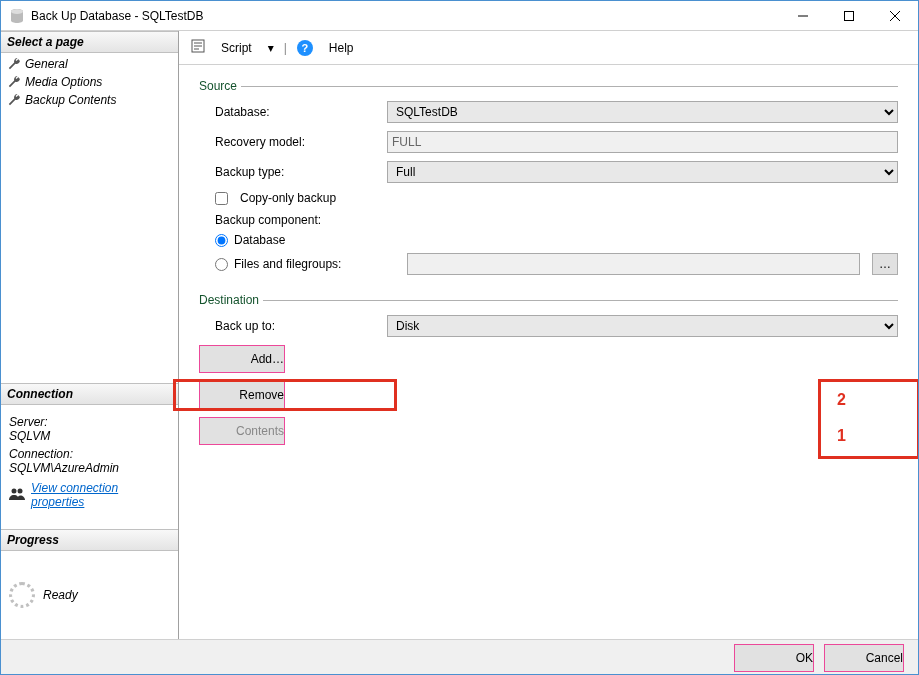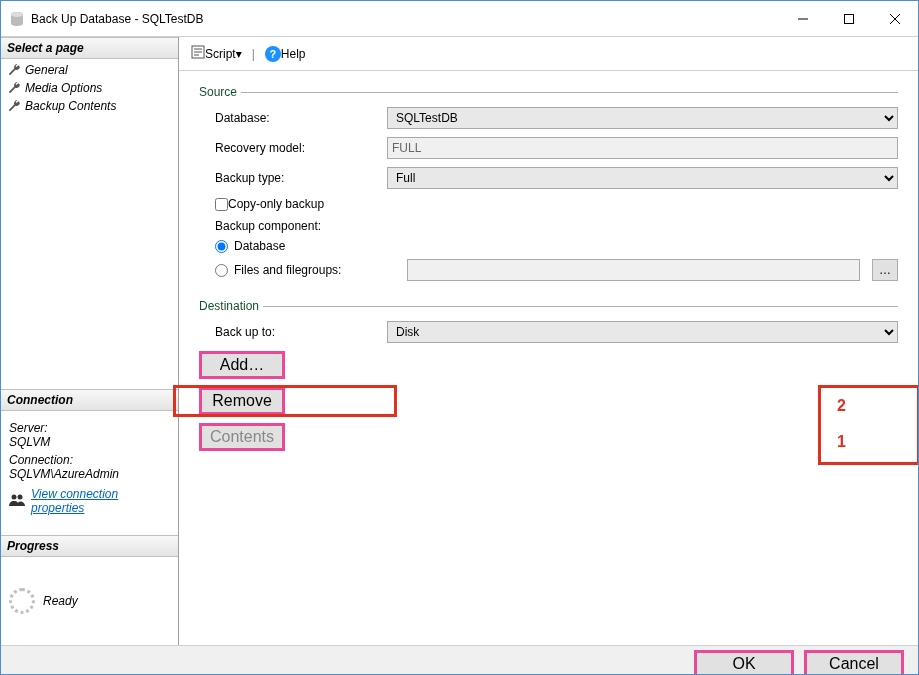--- a/index.html
+++ b/index.html
@@ -1,67 +1,67 @@
 <!DOCTYPE html>
 <html><head>
 <meta charset="utf-8">
 <style>
 * { box-sizing: border-box; margin: 0; padding: 0; font-family: "Segoe UI", Tahoma, sans-serif; font-size: 12px; }
 body { background: #fff; width: 919px; height: 675px; border: 1px solid #4a90d0; position: relative; overflow: hidden; }
 
-.titlebar { height: 36px; display: flex; align-items: center; padding: 0 0 0 8px; background: #fff; border-bottom: 1px solid #d0d0d0; }
+.titlebar { height: 30px; display: flex; align-items: center; padding: 0 0 0 8px; background: #fff; border-bottom: 1px solid #d0d0d0; }
 .titlebar .icon { width: 16px; height: 16px; margin-right: 6px; }
 .titlebar .title { flex: 1; }
 .titlebar .winbtns { display: flex; }
 .titlebar .winbtn { width: 46px; height: 30px; display: flex; align-items: center; justify-content: center; }
 
 .outer { display: flex; height: 608px; }
 .left-panel { width: 178px; background: #f0f0f0; border-right: 1px solid #a0a0a0; display: flex; flex-direction: column; font-style: italic; }
 .section-head { font-weight: bold; padding: 3px 6px; background: linear-gradient(#f8f8f8,#e4e4e4); border-bottom: 1px solid #c0c0c0; border-top: 1px solid #c0c0c0; }
 .page-list { background: #fff; flex: 0 0 auto; padding: 2px 0; height: 330px; }
 .page-item { display: flex; align-items: center; padding: 2px 6px; gap: 4px; cursor: pointer; }
 .conn-body { padding: 6px 8px; background:#fff; flex:1; }
 .conn-label { margin-top: 4px; }
 .conn-val { margin-bottom: 4px; }
 .conn-link { display:flex; align-items:center; gap:6px; margin-top:6px; }
 .conn-link a { color:#0066cc; text-decoration: underline; }
 .progress-body { background:#fff; padding:10px 8px; display:flex; align-items:center; gap:8px; height:88px;}
 .spinner { width:26px; height:26px; border:3px dotted #c0c0c0; border-radius:50%; }
 
 .right-panel { flex:1; display:flex; flex-direction:column; }
 .toolbar { height:34px; display:flex; align-items:center; gap:10px; padding:0 12px; border-bottom:1px solid #d0d0d0; }
-.tool-item { display:flex; align-items:center; gap:0; cursor:pointer; }
+.tool-item { display:flex; align-items:center; gap:16px; cursor:pointer; }
 .tool-sep { color:#888; }
 
 .content { flex:1; padding: 14px 20px 0 20px; position:relative; }
 fieldset { border:none; border-top:1px solid #b0b0b0; padding:0; margin-bottom:12px; }
 legend { padding:0 4px 0 0; color:#14532d; }
 .row { display:flex; align-items:center; margin:8px 0 8px 16px;justify-content:flex-end; }
 .row .lbl { width:172px; }
 .row .ctrl { flex:1; }
 select, input[type=text] { width:100%; height:22px; border:1px solid #a9a9a9; background:#e8e8e8; padding:0 4px; font-size:12px; }
 select { background:#e8e8e8; }
 input[readonly] { background:#f0f0f0; color:#666; }
-.chk { display:flex; align-items:center; gap:0; margin:8px 0 8px 16px; }
+.chk { display:flex; align-items:center; gap:12px; margin:8px 0 8px 16px; }
 .radio-row { display:flex; align-items:center; gap:6px; margin:6px 0 6px 16px; }
 .fg-input { flex:1; margin-left:4px; }
 .fg-btn { width:26px; height:22px; margin-left:6px; background:#e1e1e1; border:1px solid #adadad; }
 
 .dest-area { display:flex; gap:8px; margin:6px 0 0 0; }
 .dest-list { flex:1; height:106px; border:1px solid #a9a9a9; background:#fff; position:relative; }
 .dest-item { padding:2px 4px; background:#fff; position:absolute; top:0; left:0; right:0; }
 .dest-buttons { width:86px; display:flex; flex-direction:column; gap:8px; }
-.btn { height:28px; border:3px solid #ec4899; background:#e1e1e1; cursor:pointer; font-size:16px; }
+.btn { height:28px; border:1px solid #ec4899; background:#e1e1e1; cursor:pointer; font-size:12px;text-align:right; }
 .btn:disabled { color:#888; }
 
 .annot-box { position:absolute; border:3px solid #e03020; pointer-events:none; }
 .annot-num { position:absolute; color:#e03020; font-weight:bold; font-size:16px; pointer-events:none; }
 
 .footer { height:36px; border-top:1px solid #d0d0d0; display:flex; align-items:center; justify-content:flex-end; gap:10px; padding:0 14px; background:#f0f0f0; }
-.footer .btn { width:100px; }
+.footer .btn { width:80px; }
 
 .wrench { display:inline-block; width:14px; height:14px; }
 .help-circle { width:16px; height:16px; border-radius:50%; background:#1e90ff; color:#fff; display:flex; align-items:center; justify-content:center; font-weight:bold; font-size:11px; }
 .people-icon svg { width:16px; height:14px; }
 </style>
 </head>
 <body>
 
 <div class="titlebar">
   <span class="icon">

